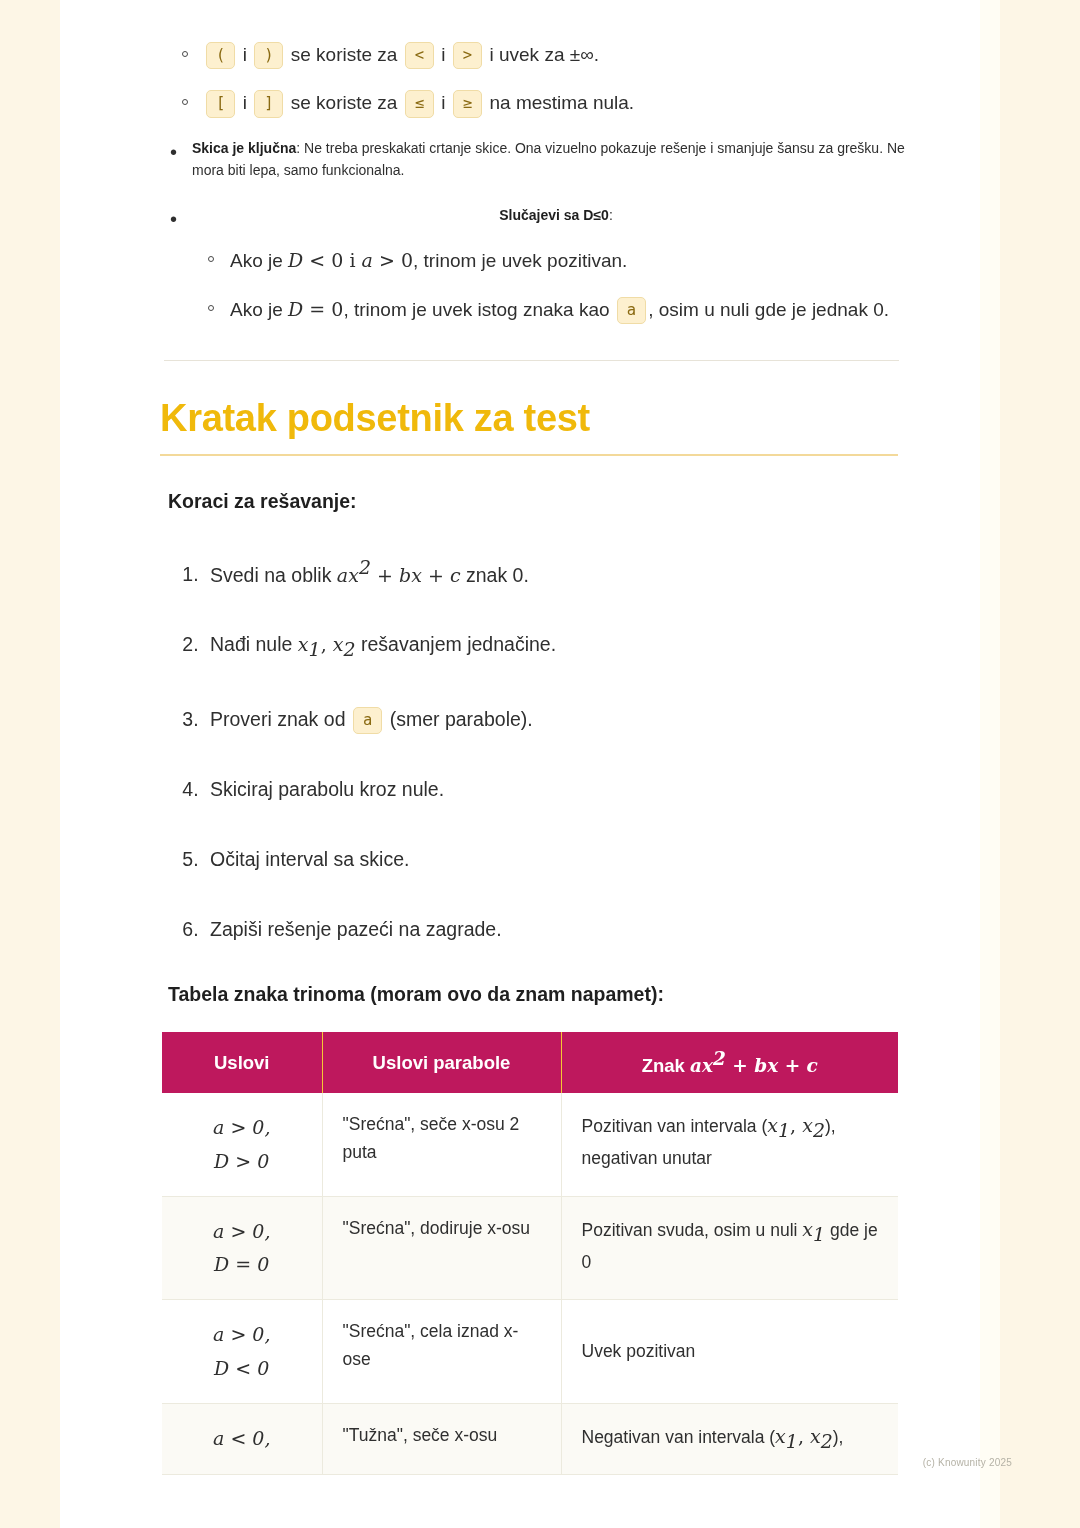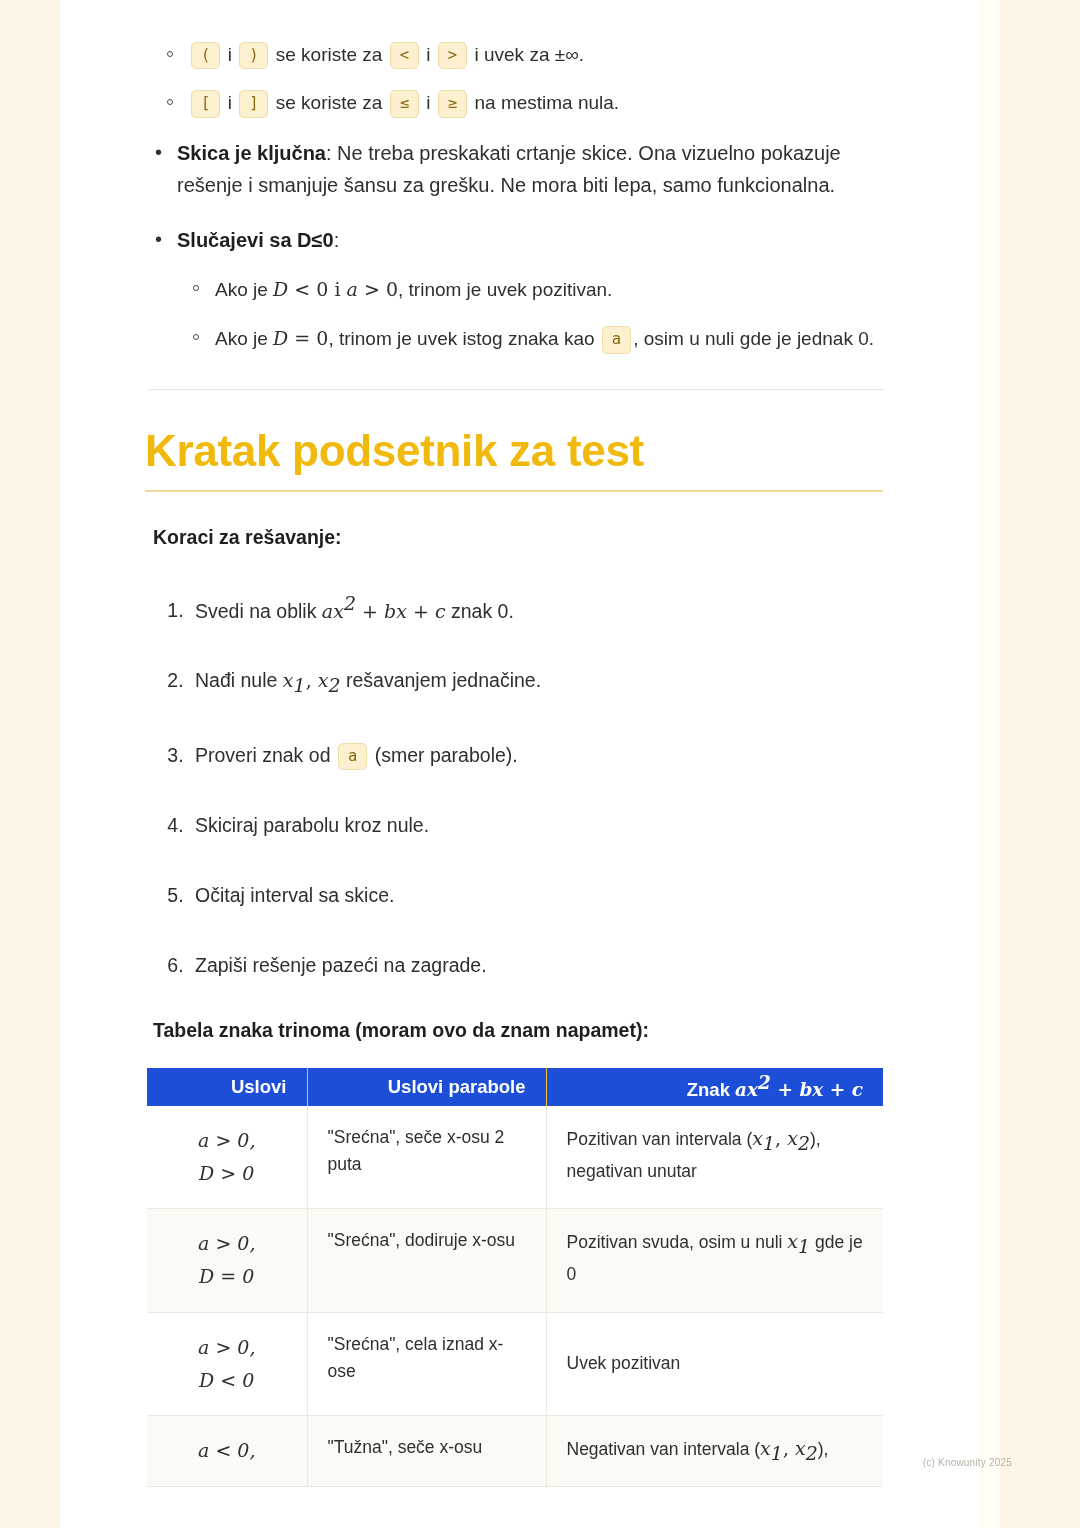--- a/index.html
+++ b/index.html
@@ -27,36 +27,36 @@
   .page-right-strip {
     position: absolute;
     left: 980px;
     top: 0;
     width: 20px;
     height: 1528px;
     background: #fffdf4;
   }
   .content {
     position: absolute;
-    left: 85px;
+    left: 100px;
     top: 40px;
     width: 760px;
   }
 
   
   ul.lvl1 {
     list-style: none;
     margin: 0;
     padding: 0;
   }
   ul.lvl1 > li {
     position: relative;
     padding-left: 32px;
     margin-bottom: 22px;
-    font-size: 20px;
+    font-size: 14px;
     line-height: 1.62;
     color: #2f2f2f;
   }
   ul.lvl1 > li::before {
     content: "\2022";
     position: absolute;
     left: 10px;
     top: -1px;
     font-size: 20px;
     color: #2f2f2f;
@@ -132,21 +132,21 @@
   
   .divider {
     border: none;
     border-top: 1px solid #e7e3d8;
     margin: 34px 0 36px 4px;
     width: 735px;
   }
 
   
   h2.section-title {
-    font-size: 44px;
+    font-size: 38px;
     font-weight: bold;
     color: #f0b90b;
     margin: 0 0 14px 0;
     letter-spacing: -0.3px;
   }
   .title-rule {
     border: none;
     border-top: 2px solid #f3d99a;
     margin: 0 0 34px 0;
     width: 738px;
@@ -164,26 +164,26 @@
   }
 
   
   table.signs {
     border-collapse: collapse;
     width: 736px;
     margin-left: 2px;
     table-layout: fixed;
   }
   table.signs th {
-    background: #1d4ed8;
+    background: #be185d;
     color: #ffffff;
     font-size: 18.5px;
     font-weight: bold;
-    text-align: right;
-    padding: 4px 20px;
+    text-align: center;
+    padding: 16px 20px;
     border-right: 1px solid #f4c835;
   }
   table.signs th:last-child { border-right: none; }
   table.signs th .m, table.signs th .mr {
     color: #ffffff;
     font-size: 18.5px;
   }
   table.signs td {
     font-size: 17.5px;
     line-height: 1.55;
@@ -237,21 +237,21 @@
         <span>i</span>
         <span class="chip">≥</span>
         <span>na mestima nula.</span>
       </li>
     </ul>
 
     <ul class="lvl1">
       <li>
         <b>Skica je ključna</b><span>: Ne treba preskakati crtanje skice. Ona vizuelno pokazuje rešenje i smanjuje šansu za grešku. Ne mora biti lepa, samo funkcionalna.</span>
       </li>
-      <li style="margin-bottom:18px;">
+      <li style="margin-bottom:18px;text-align:center;">
         <b>Slučajevi sa D≤0</b><span>:</span>
       </li>
     </ul>
 
     <ul class="lvl2" style="margin-left:26px;">
       <li>
         <span>Ako je</span>
         <span class="m">D</span><span class="mr"> &lt; </span><span class="mr">0</span><span class="mr"> i </span><span class="m">a</span><span class="mr"> &gt; 0</span><span>, trinom je uvek pozitivan.</span>
       </li>
       <li>

